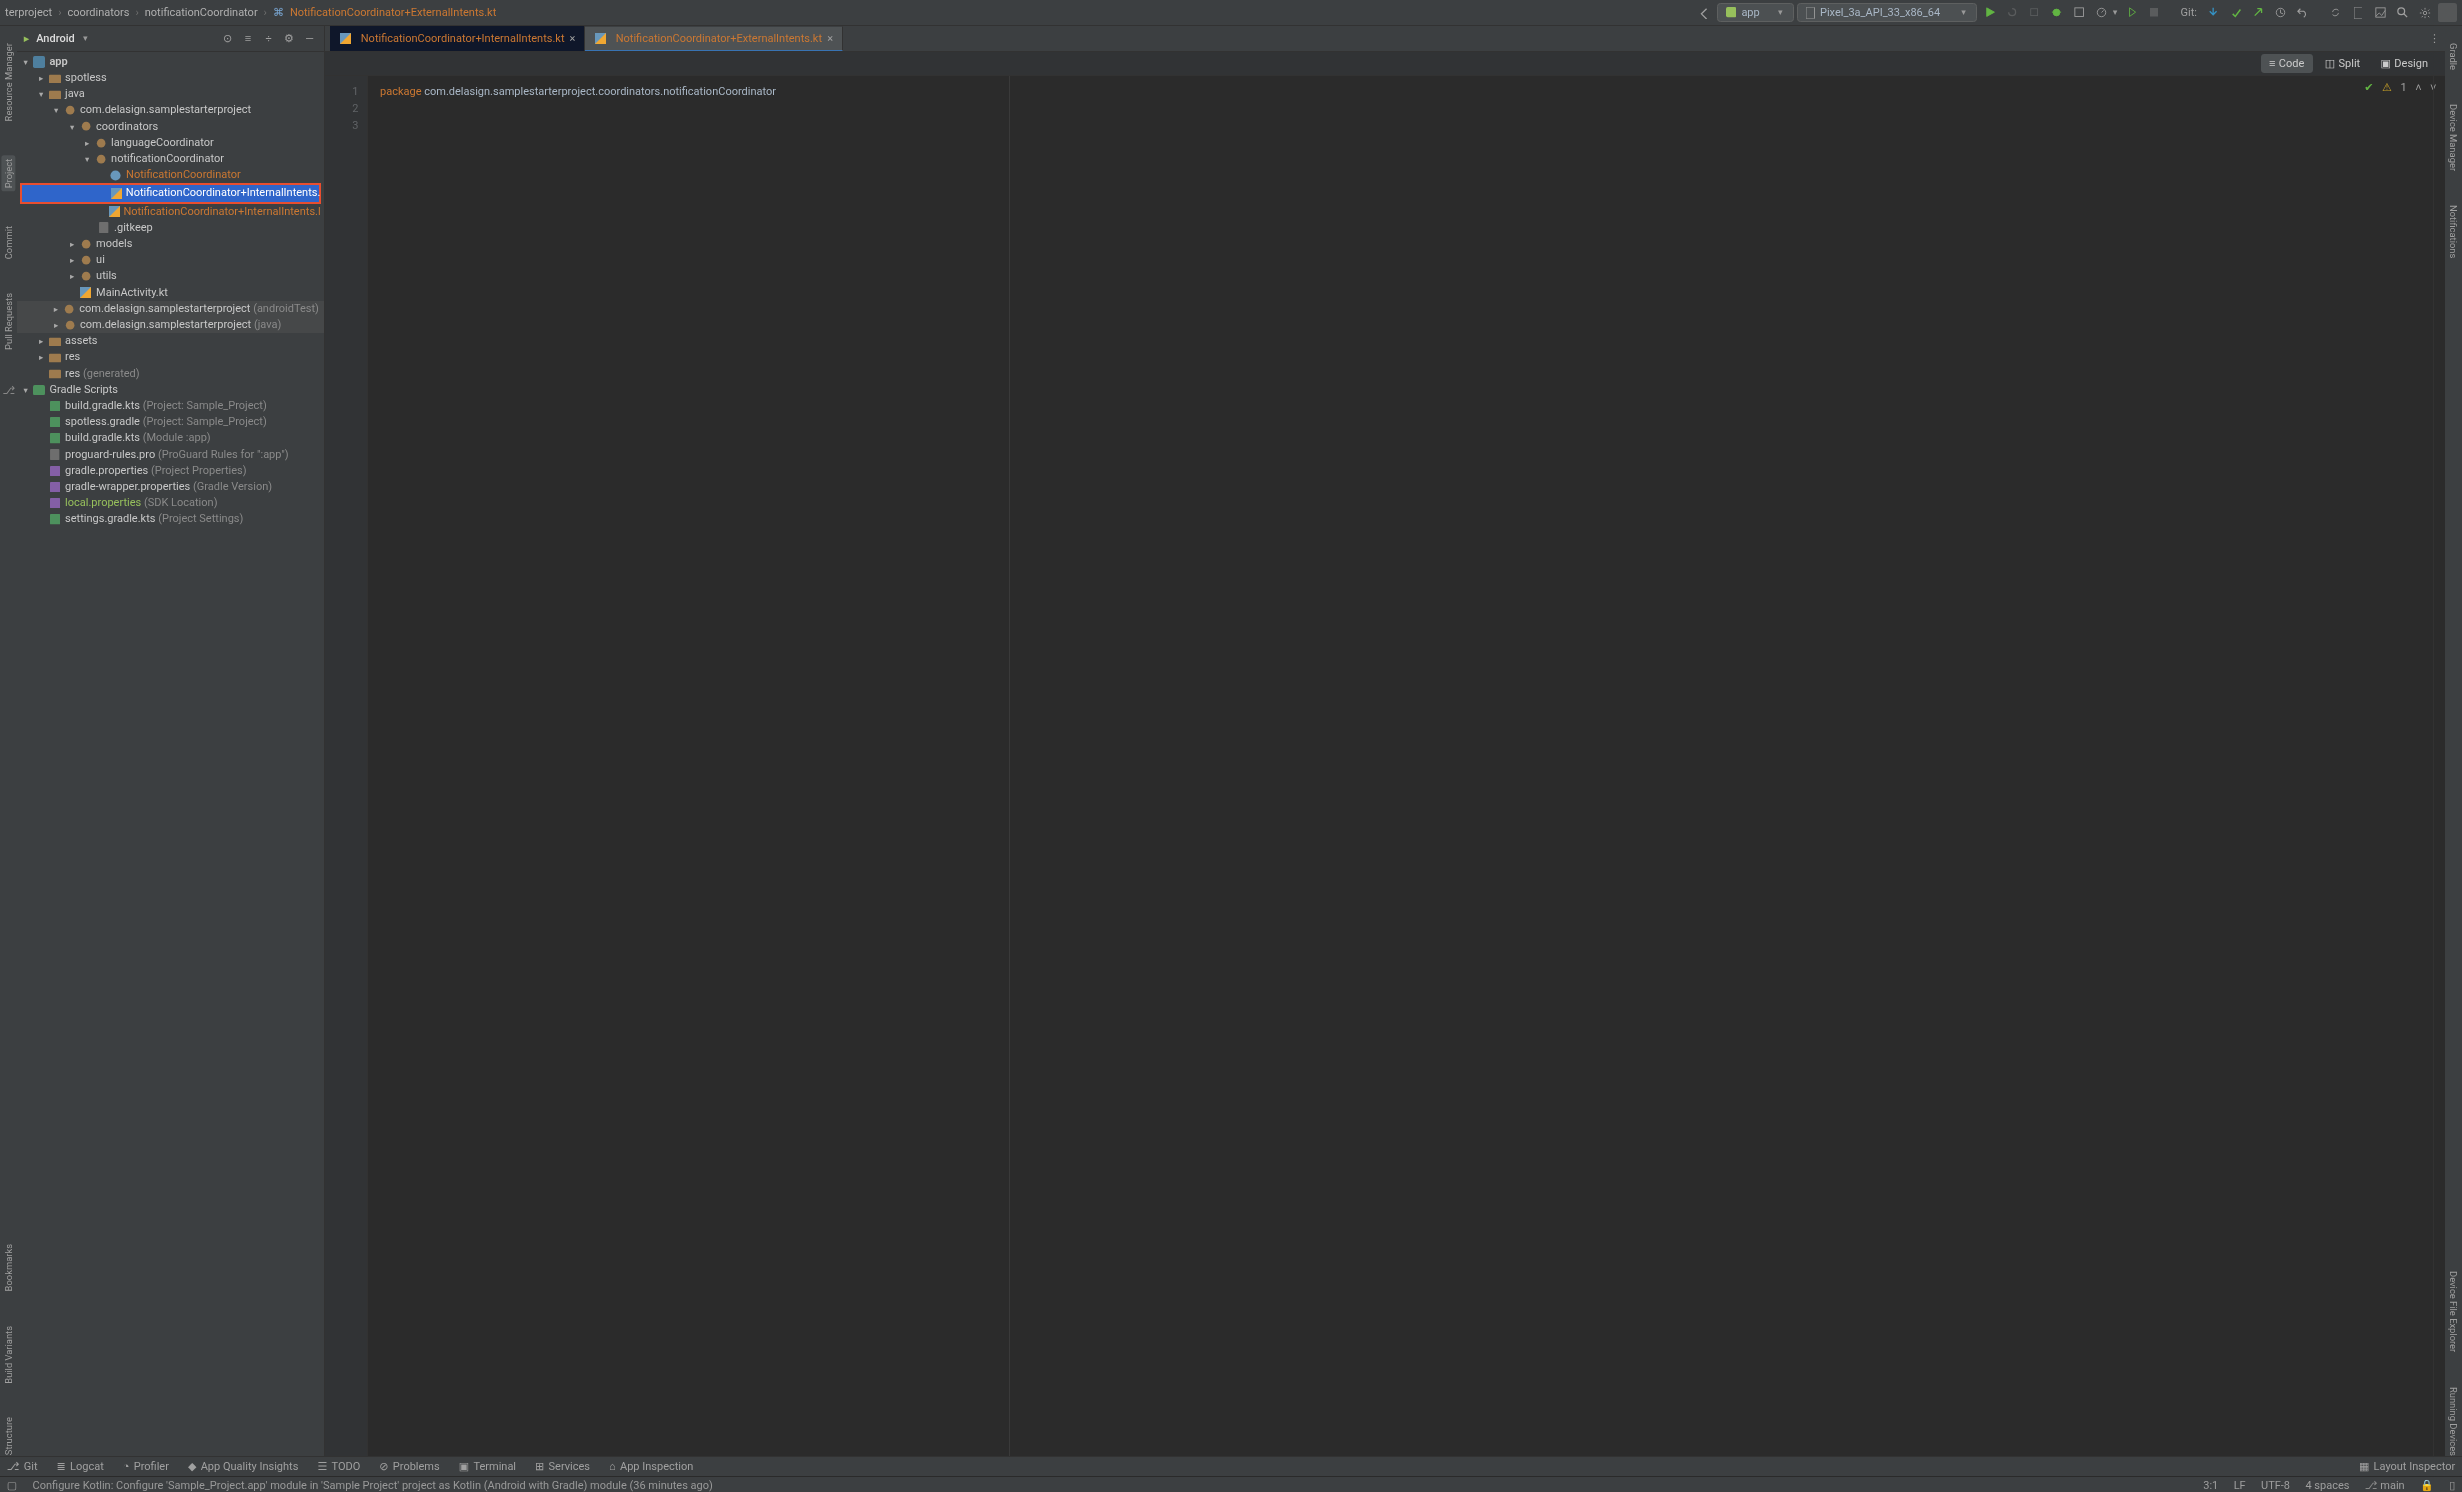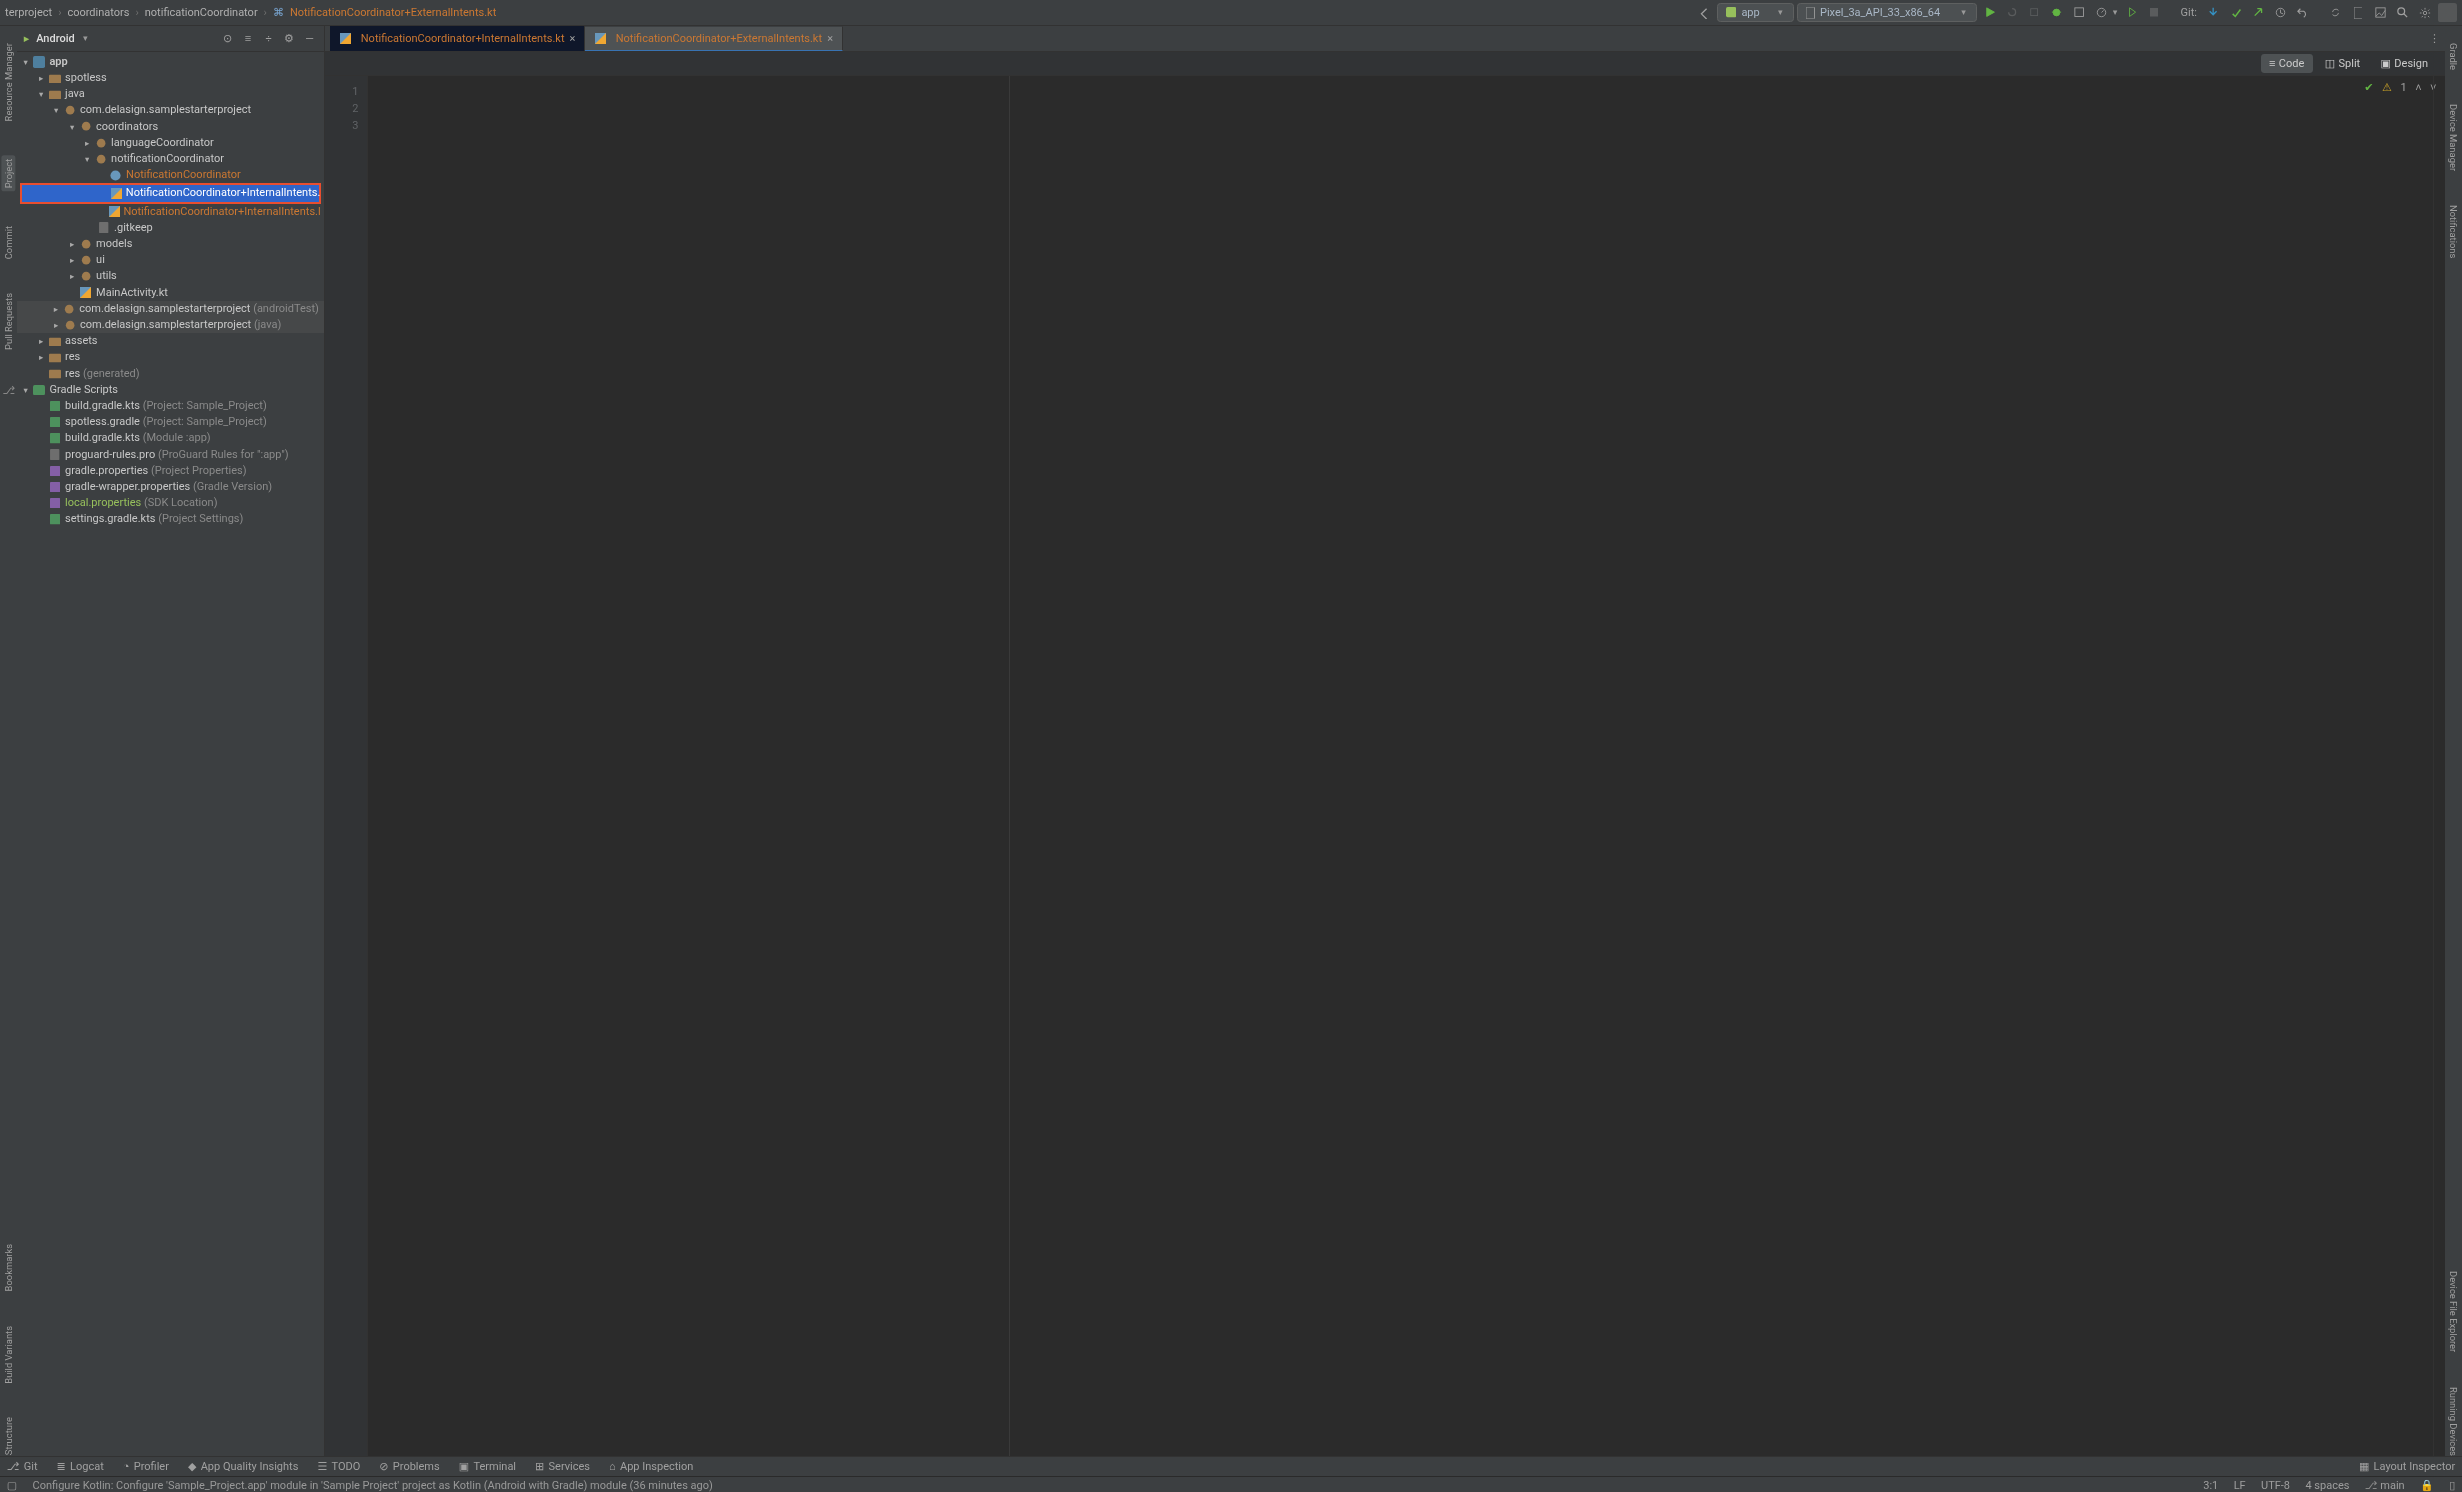--- a/index.html
+++ b/index.html
@@ -521,20 +521,21 @@
           <span>Design</span>
         </div>
     </div>
     <div class="code-area">
       <div class="gutter">
         <div>1</div>
           <div>2</div>
           <div>3</div>
       </div>
       <div class="code">
+        <div><span class="kw">package</span><span class="pkg-path"> com.delasign.samplestarterproject.coordinators.notificationCoordinator</span></div>
         <div>&nbsp;</div>
       </div>
       <div class="vline"></div>
       <div class="code-status">
         <span class="chk">✔</span>
         <span style="color:#c9a227">⚠</span>
           <span>1</span>
         <span>˄</span>
         <span>˅</span>
       </div>

